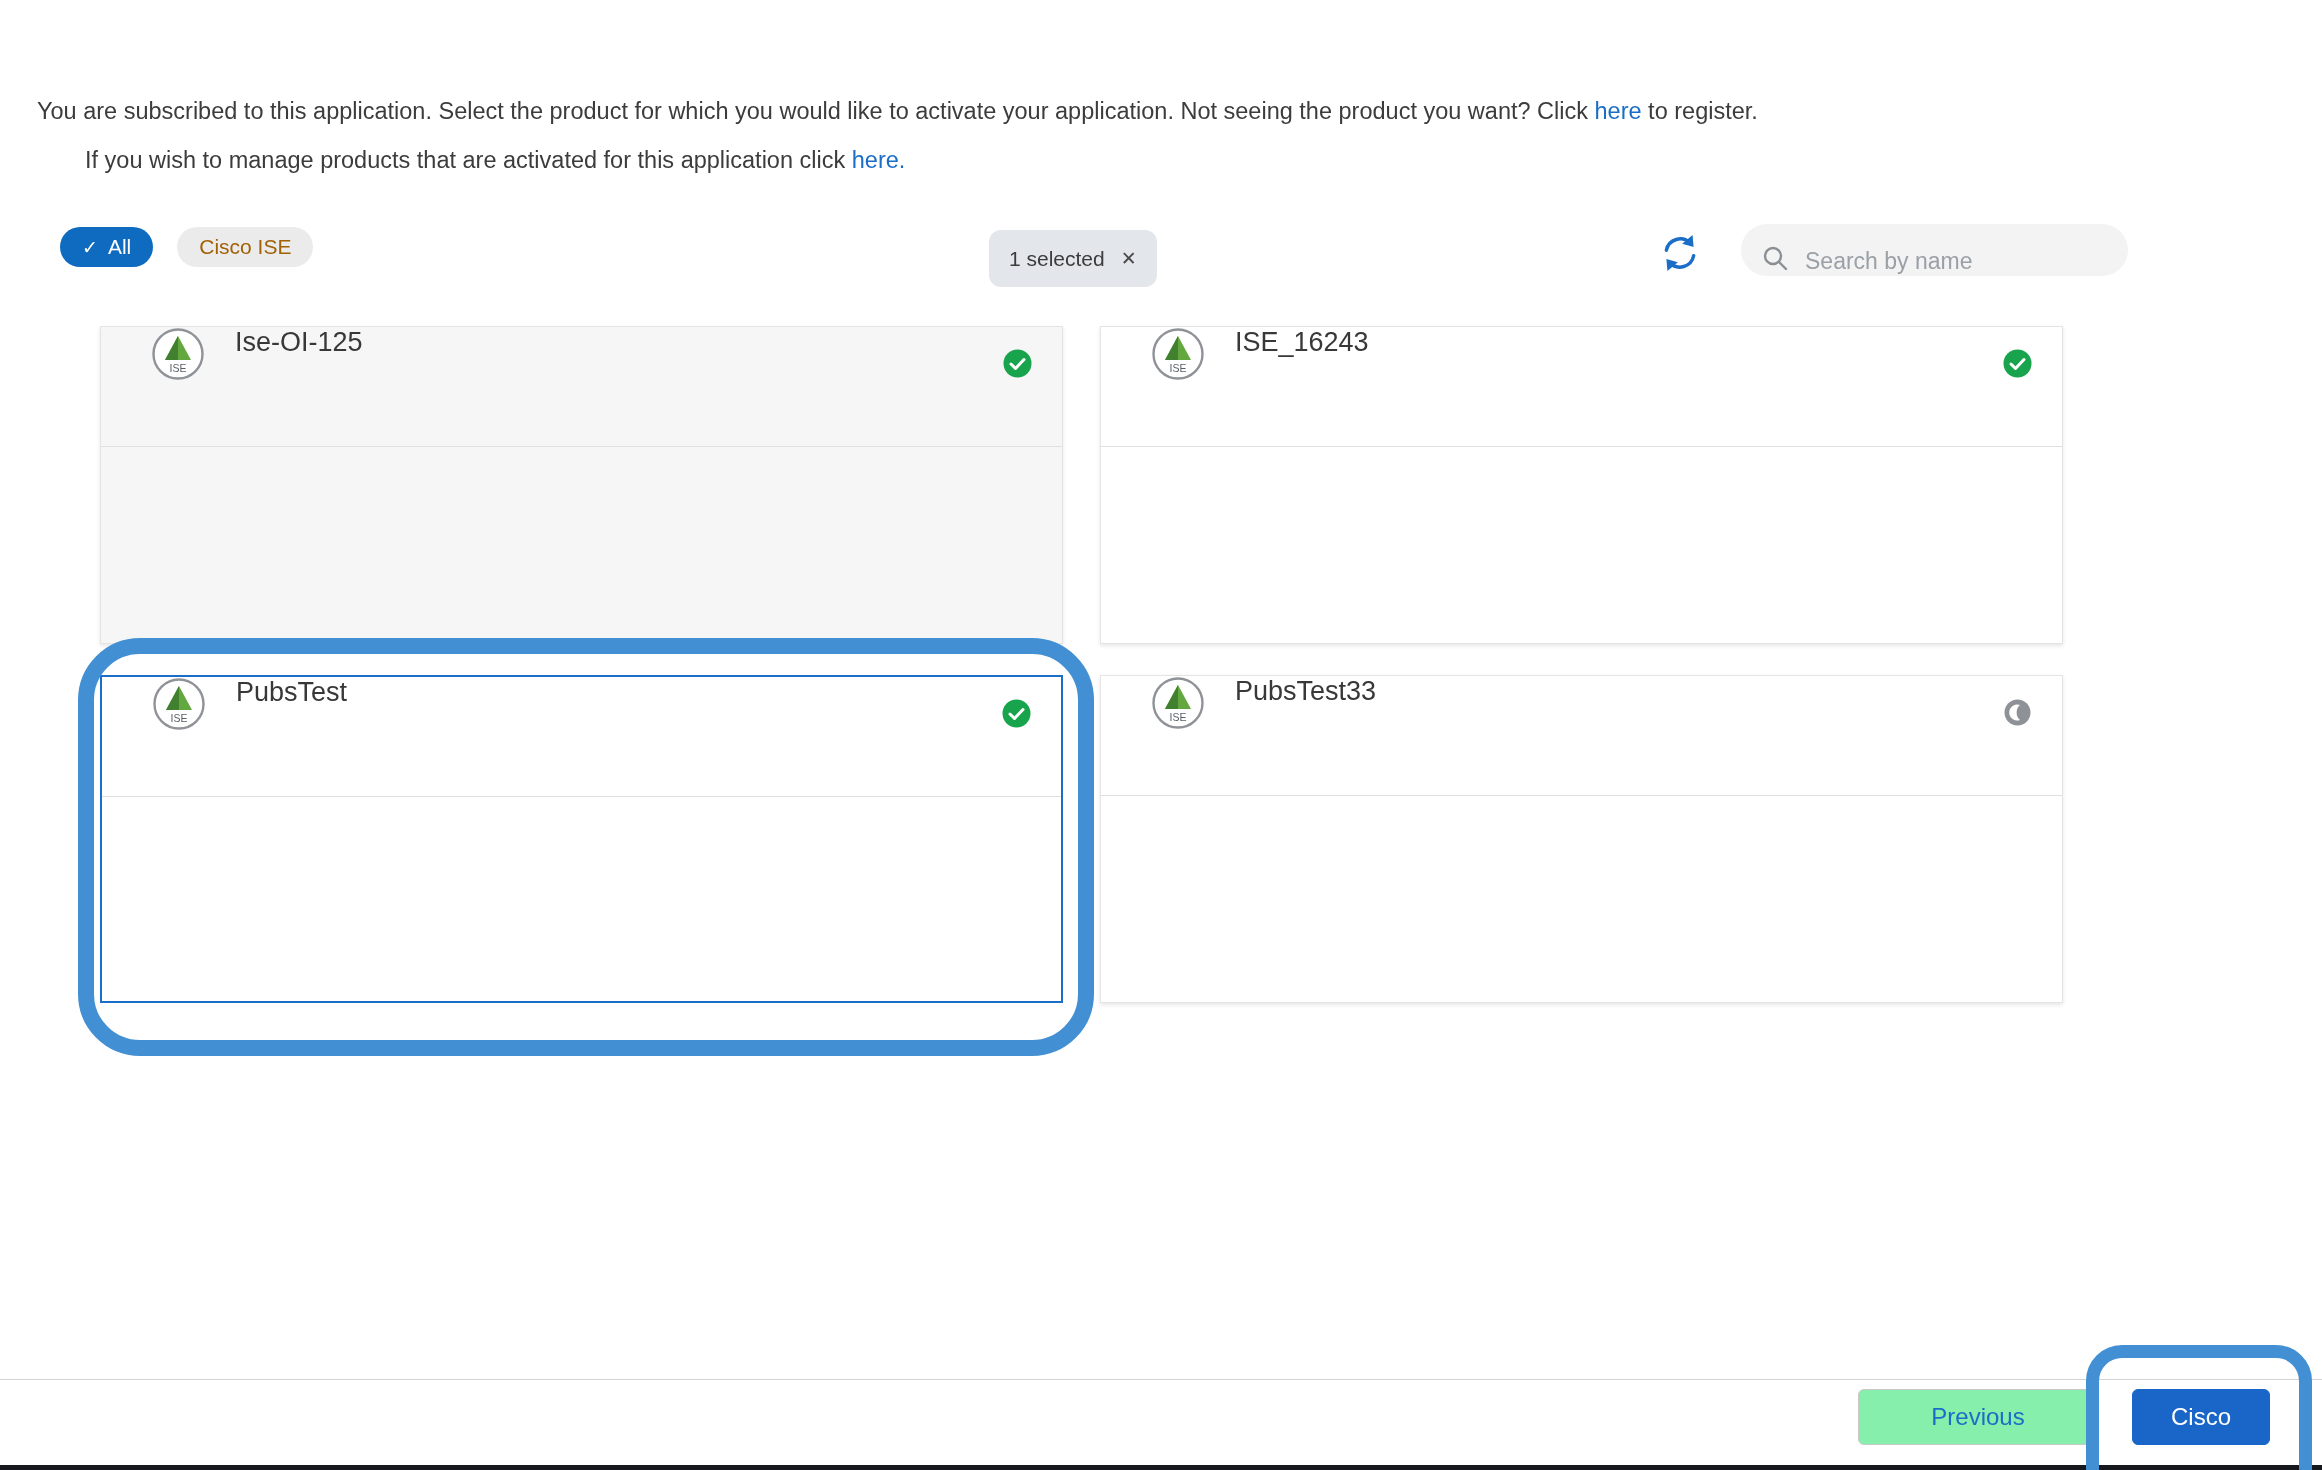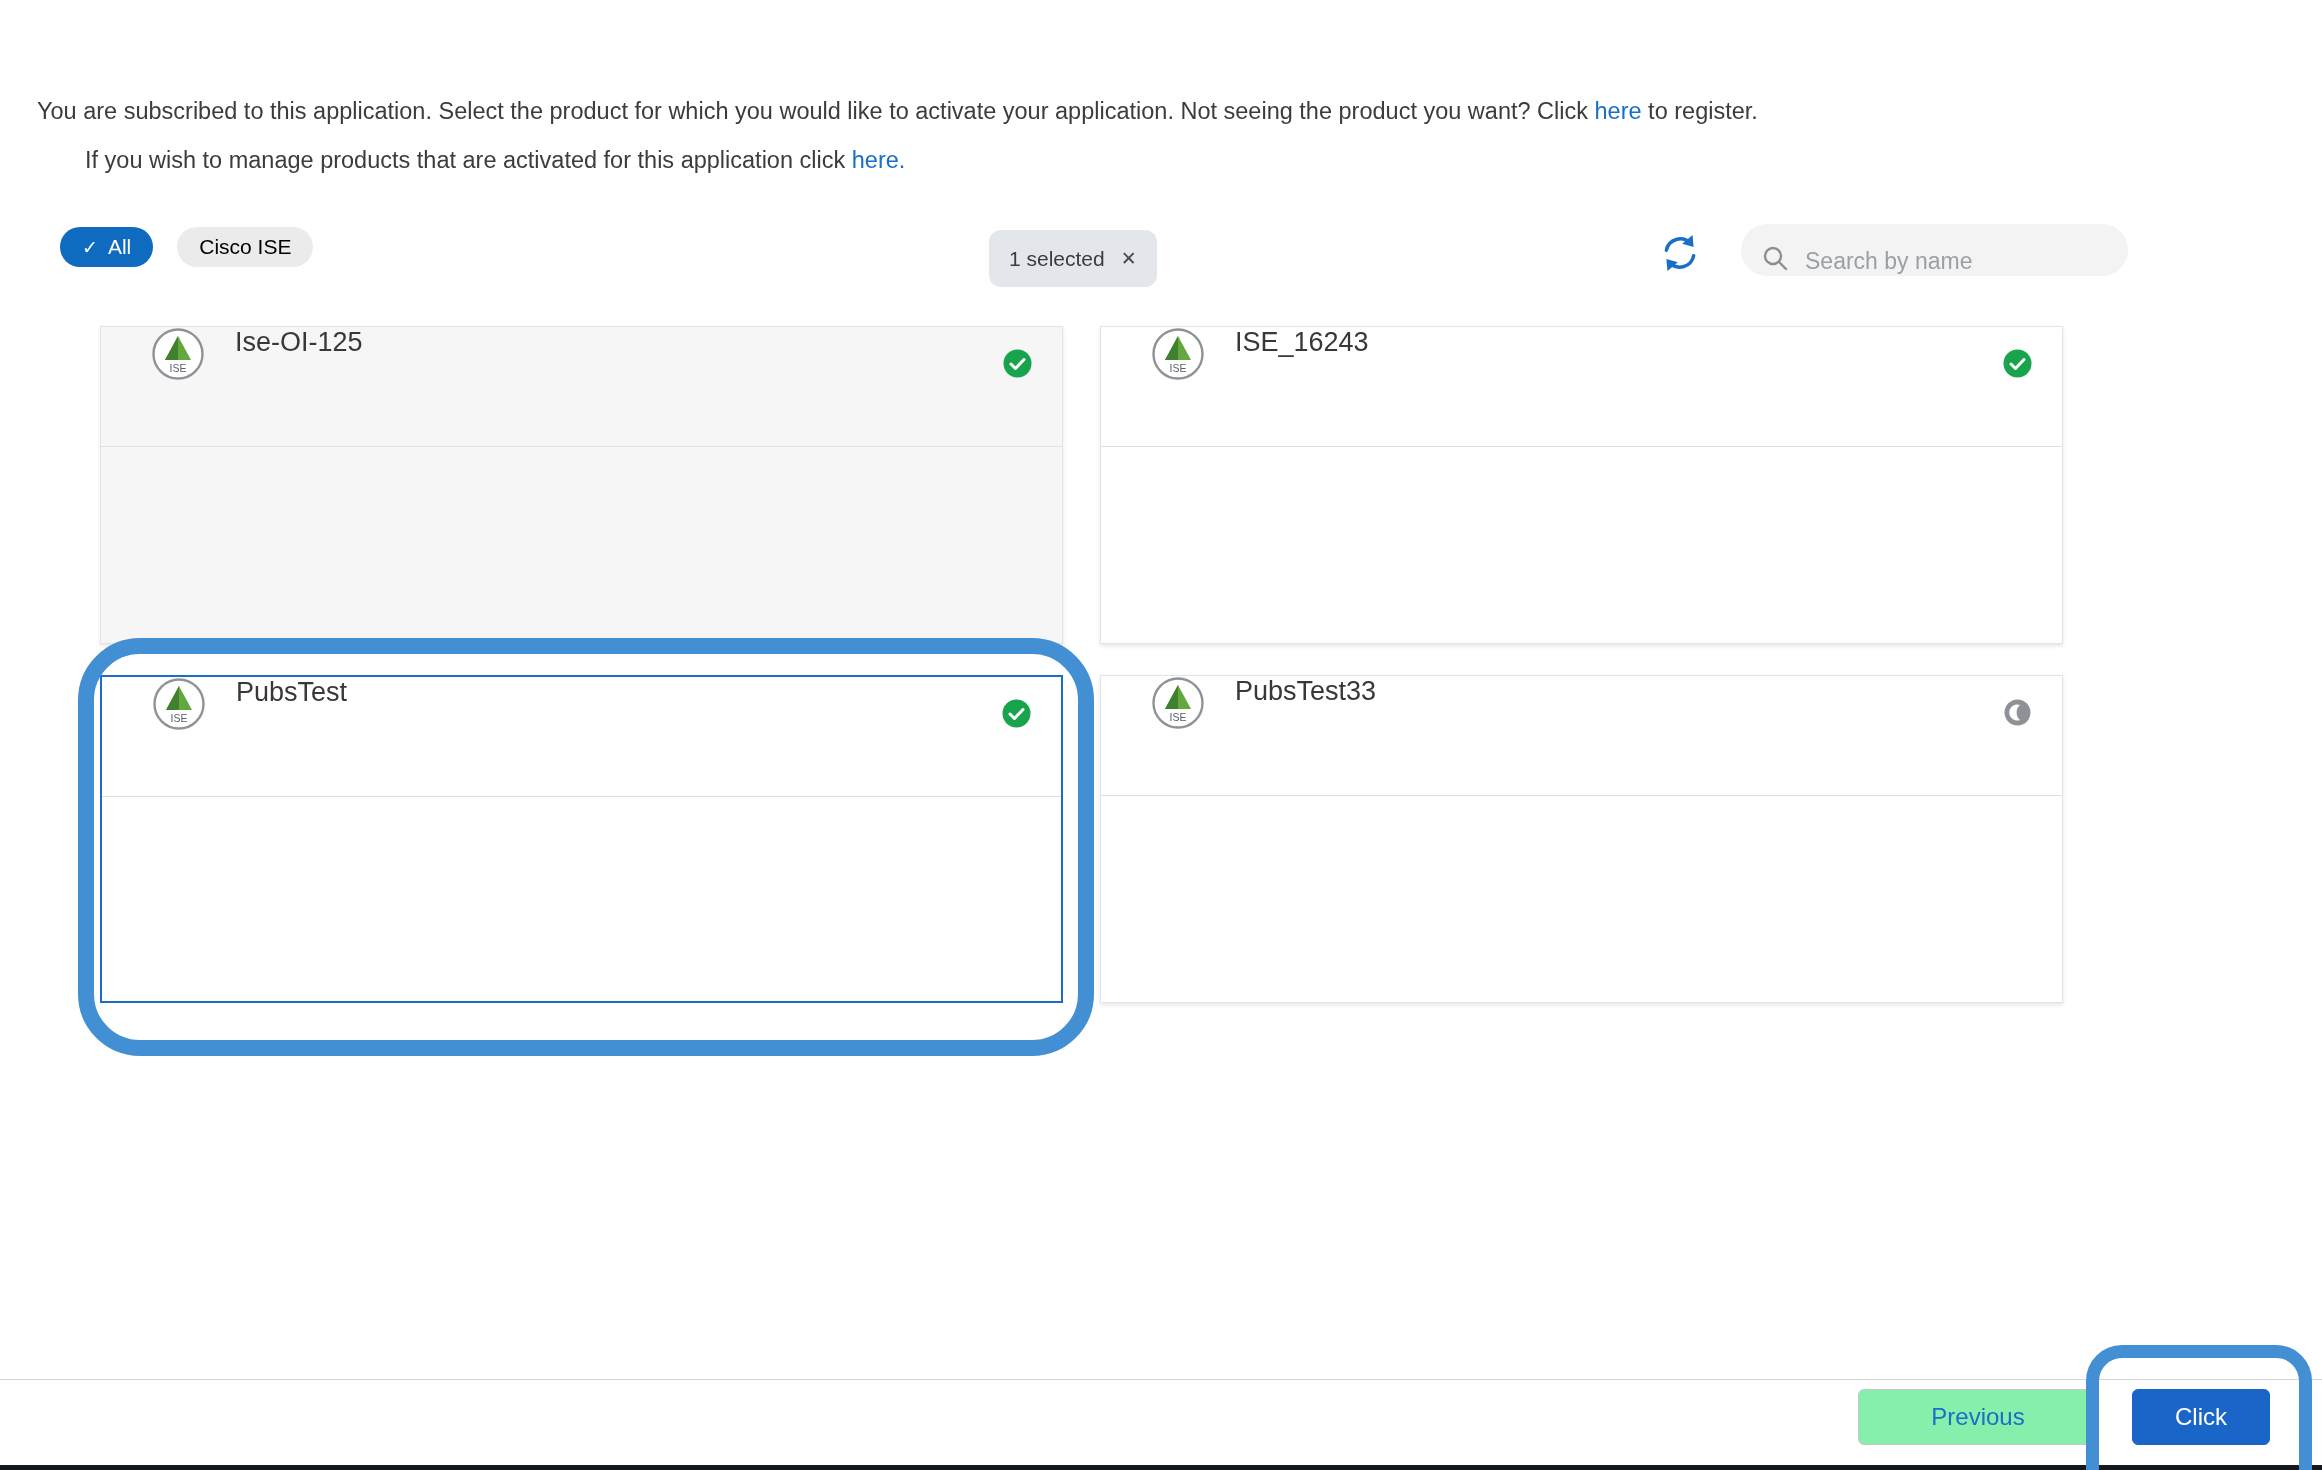--- a/index.html
+++ b/index.html
@@ -12,21 +12,21 @@
   .desc-line{position:absolute;left:37px;font-size:23.5px;color:#3c3c3c;white-space:nowrap;}
   .desc-line-1{top:98px;}
   .desc-line-2{top:147px;margin-left:48px;}
   .inline-link{color:#1a6ec7;cursor:pointer;}
   
   .chip{display:inline-flex;align-items:center;height:40px;border-radius:20px;
         font-size:21px;padding:0 22px;cursor:pointer;box-sizing:border-box;}
   .chips-left{position:absolute;left:60px;top:227px;display:flex;gap:24px;align-items:center;}
   .chip-active{background:#0f6bbf;color:#ffffff;gap:10px;}
   .chip-active .chip-check{font-size:19px;line-height:1;}
-  .chip-plain{background:#ebebeb;color:#000000;justify-content:center;}
+  .chip-plain{background:#ebebeb;color:#a16207;justify-content:center;}
   .selected-chip{position:absolute;left:989px;top:230px;height:41px;display:inline-flex;align-items:center;
         gap:16px;background:#e3e6ea;border-radius:12px;padding:8px 20px;font-size:21px;color:#3c3c3c;}
   .selected-close{cursor:pointer;font-size:19px;color:#4a4a4a;line-height:1;}
   .refresh-btn{position:absolute;left:1656px;top:229px;width:48px;height:48px;cursor:pointer;background:none;border:none;padding:0;}
   .search-box{position:absolute;left:1741px;top:224px;width:387px;height:52px;background:#f3f3f3;
         border-radius:26px;display:flex;align-items:flex-end;gap:14px;padding:0 10px 0 20px;box-sizing:border-box;}
   .search-box input{flex:1;border:none;background:transparent;outline:none;font-size:23px;
         font-family:"Liberation Sans",sans-serif;color:#555;}
   .search-box input::placeholder{color:#9aa0a6;}
   
@@ -177,19 +177,19 @@
     <span class="badge">
       <svg width="29" height="29" viewBox="0 0 29 29">
         <circle cx="14.5" cy="14.5" r="13" fill="#8e9196"></circle>
         <path d="M17 7 a8 8 0 1 0 0 15 a10 10 0 0 1 0 -15 z" fill="#ffffff"></path>
       </svg>
     </span>
   </div>
 
   <div class="footer-divider"></div>
   <button class="btn btn-previous">Previous</button>
-  <button class="btn btn-next">Click</button>
+  <button class="btn btn-next">Cisco</button>
   <div class="bottom-strip"></div>
 
   <div class="ring ring-pubstest"></div>
   <div class="ring ring-next"></div>
 
 </div>
 
 </body></html>

